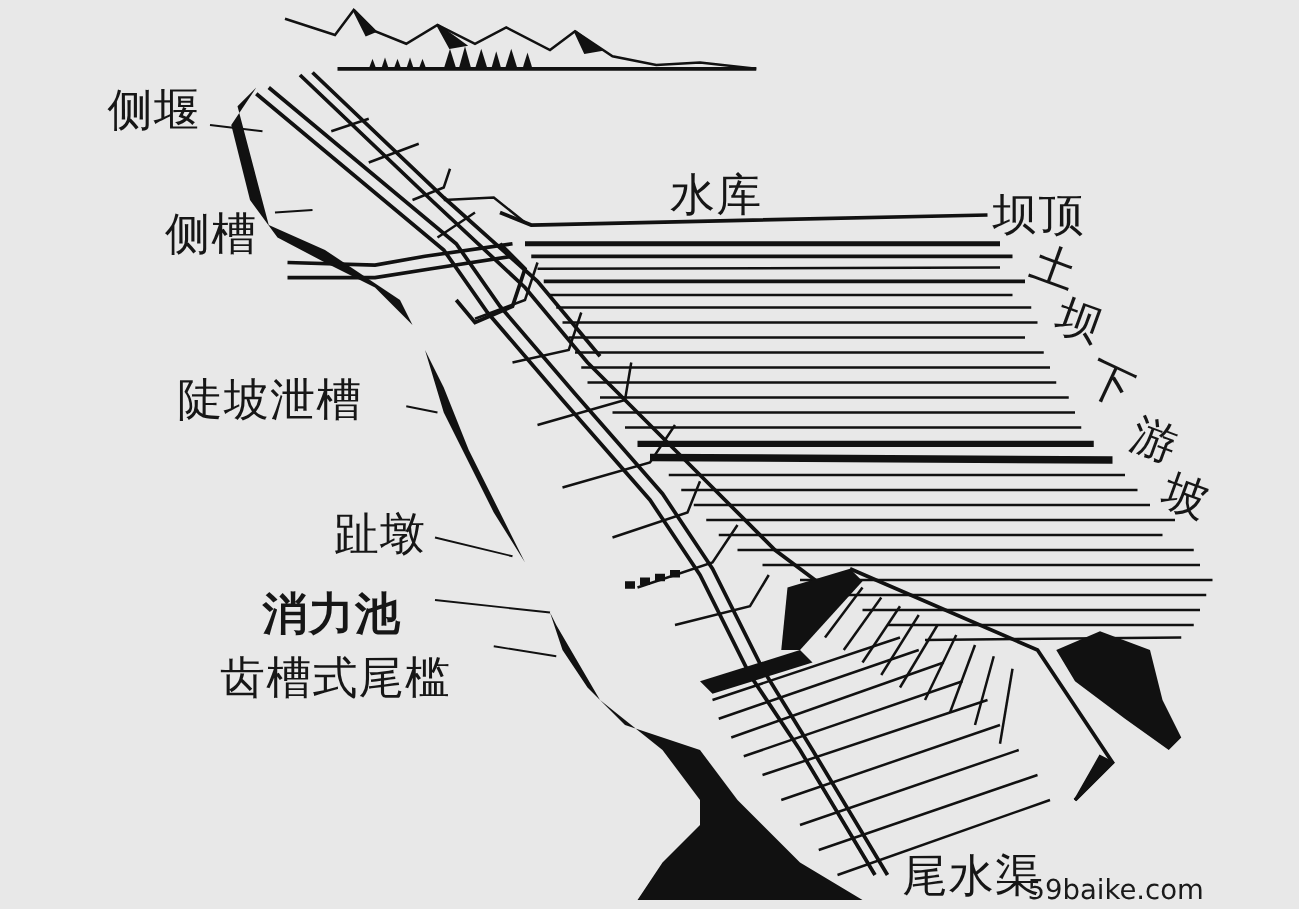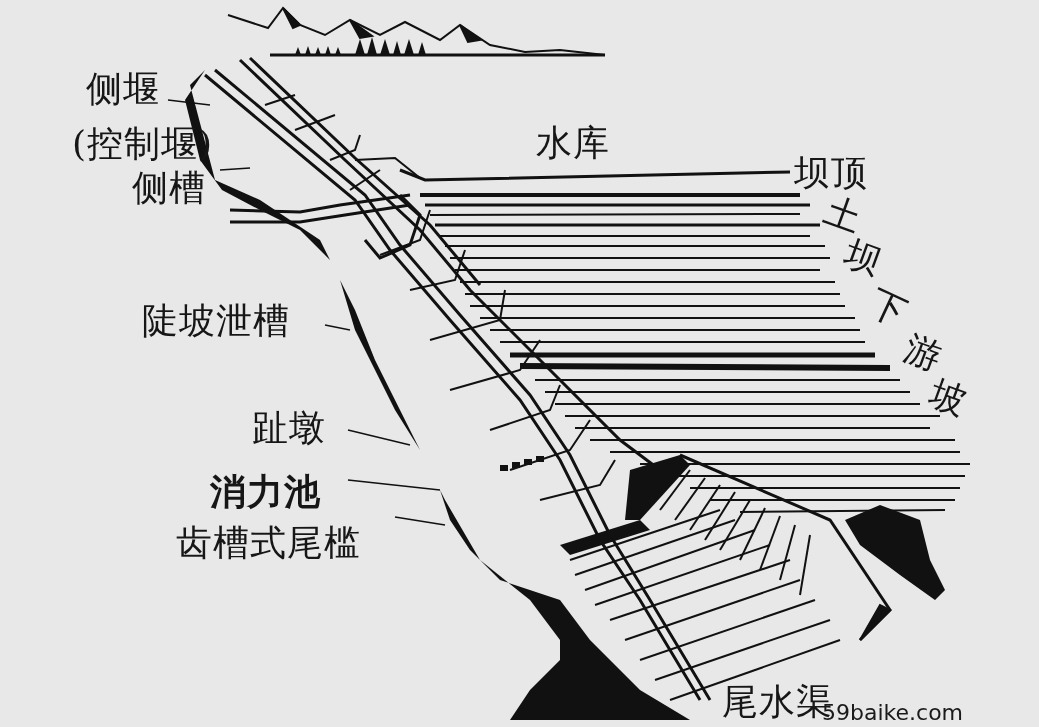--- a/index.html
+++ b/index.html
@@ -154,26 +154,25 @@
       <line x1="168" y1="100" x2="210" y2="105"></line>
       <line x1="220" y1="170" x2="250" y2="168"></line>
       <line x1="325" y1="325" x2="350" y2="330"></line>
       <line x1="348" y1="430" x2="410" y2="445"></line>
       <line x1="348" y1="480" x2="440" y2="490"></line>
       <line x1="395" y1="517" x2="445" y2="525"></line>
     </g>
   </svg>
 
   <div class="lbl" style="left:86px; top:71px;">侧堰</div>
-  <div class="lbl" style="left:72px; top:126px;">(控制堰)</div>
   <div class="lbl" style="left:132px; top:170px;">侧槽</div>
-  <div class="lbl" style="left:536px; top:125px;">水库</div>
+  <div class="lbl" style="left:536px; top:139px;">水库</div>
   <div class="lbl" style="left:794px; top:155px;">坝顶</div>
   <div class="lbl" style="left:142px; top:303px;">陡坡泄槽</div>
-  <div class="lbl" style="left:252px; top:410px;text-align:center;">趾墩</div>
+  <div class="lbl" style="left:267px; top:410px;text-align:center;">趾墩</div>
   <div class="lbl" style="left:210px; top:473px;font-weight:bold;">消力池</div>
   <div class="lbl" style="left:722px; top:684px;">尾水渠</div>
   <div class="lbl" style="left:176px; top:525px;">齿槽式尾槛</div>
 
   <div>
     <div class="vchar" style="left:825px; top:197px; transform:rotate(20deg);">土</div>
     <div class="vchar" style="left:845px; top:240px; transform:rotate(20deg);">坝</div>
     <div class="vchar" style="left:870px; top:290px; transform:rotate(25deg);">下</div>
     <div class="vchar" style="left:905px; top:335px; transform:rotate(20deg);">游</div>
     <div class="vchar" style="left:930px; top:380px; transform:rotate(20deg);">坡</div>

